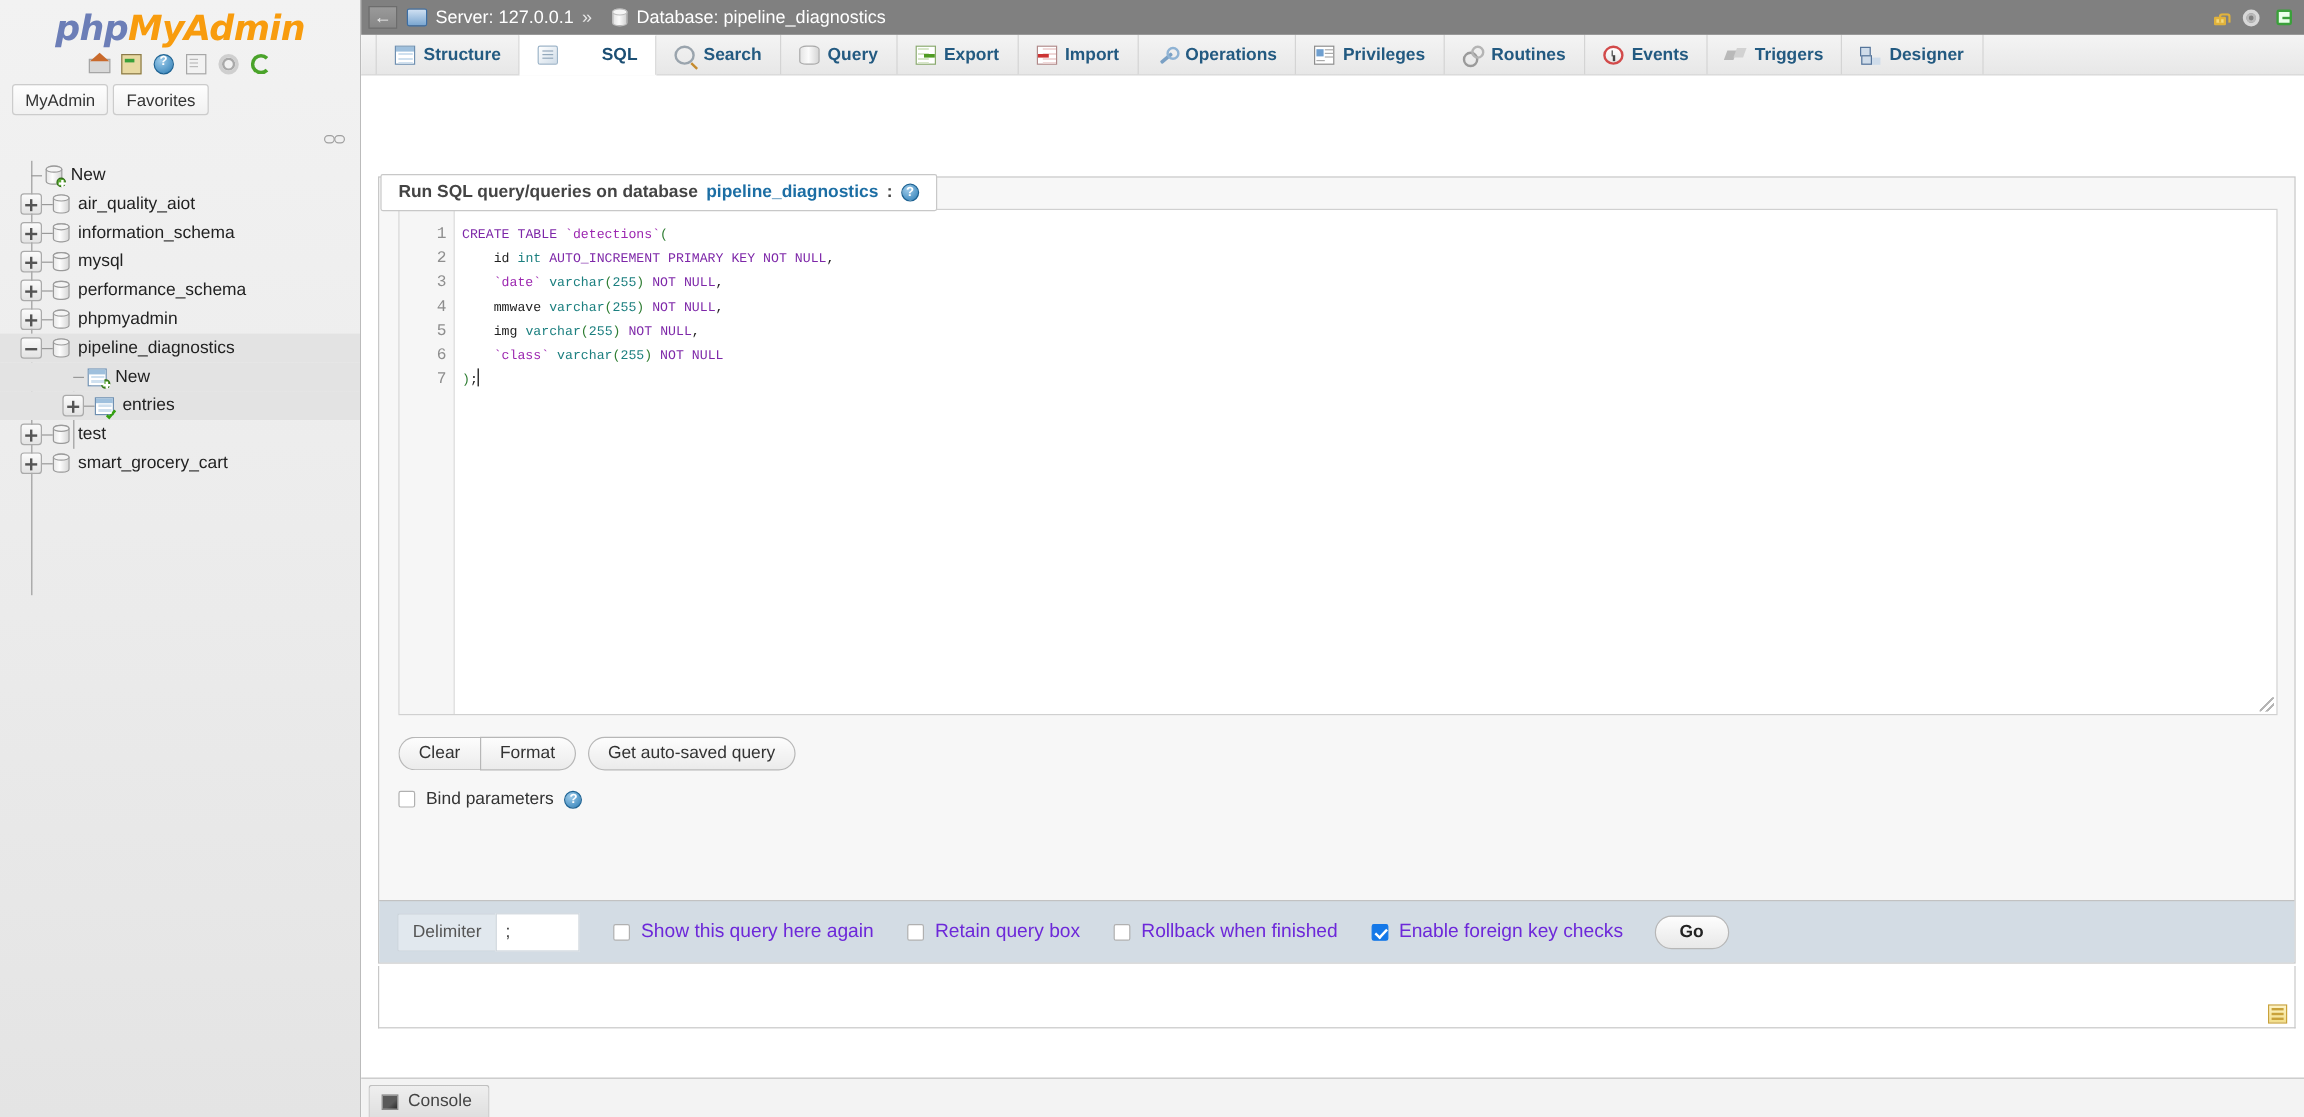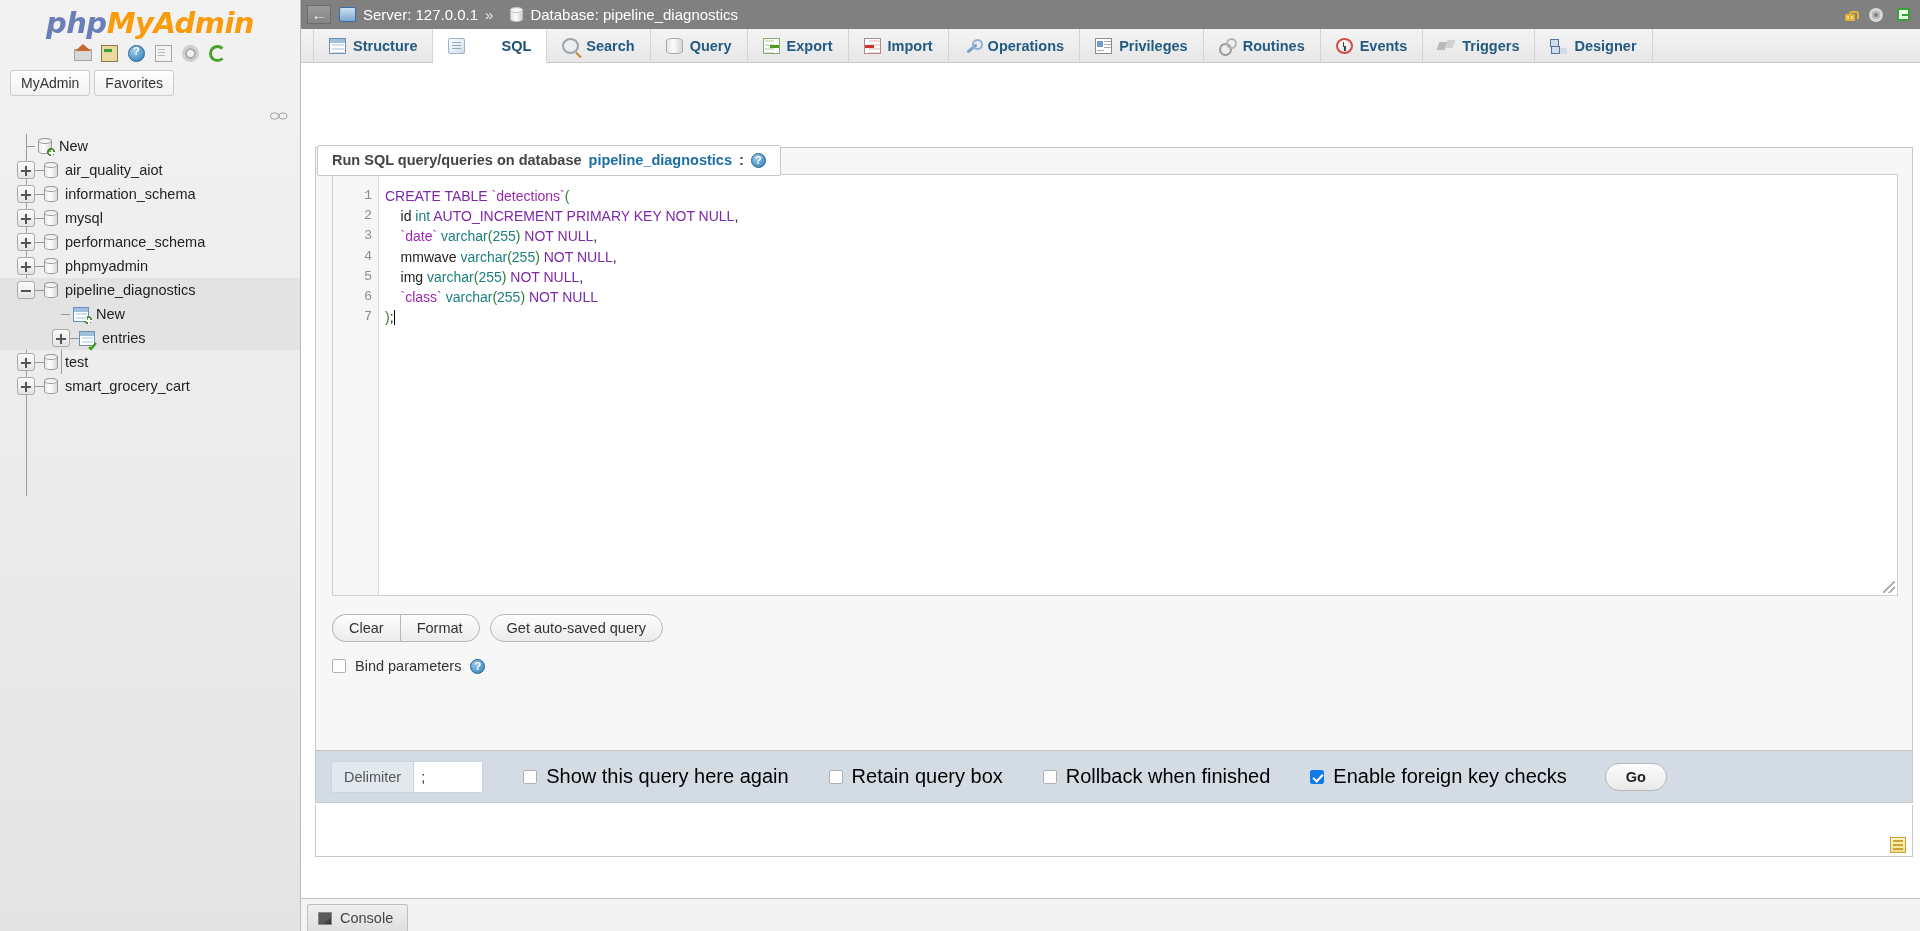--- a/index.html
+++ b/index.html
@@ -278,22 +278,22 @@
     padding-top: 11px;
     text-align: right;
   }
   #gutter .ln {
     font-family: "Liberation Mono", monospace;
     font-size: 13.5px; color: #8e8e8e;
     line-height: 20.2px; padding-right: 6px;
   }
   #code {
     flex: 1; padding: 11px 0 0 6px;
-    font-family: Liberation Sans, sans-serif;
-    font-size: 14px; line-height: 20.2px;
+    font-family: Liberation Mono, monospace;
+    font-size: 11px; line-height: 20.2px;
     white-space: pre;
     color: #222;
   }
   .k  { color: #7d26a8; }        
   .tn { color: #1b7f7f; }        
   .bt { color: #9c27b0; }        
   .pl { color: #2e7d32; }        
   .pn { color: #222; }
   .caret {
     display:inline-block; width:1px; height:15px; background:#000;
@@ -339,41 +339,41 @@
     width: 4px; height: 8px;
     border: solid #fff; border-width: 0 2px 2px 0;
     transform: rotate(43deg);
   }
   #bottombar {
     position: absolute; left: 0; right: 0; bottom: 0;
     height: 52px;
     background: #d3dce4;
     border-top: 1px solid #c2c2c2;
     display: flex; align-items: center;
-    padding-left: 15px; gap: 12px;
+    padding-left: 15px; gap: 0;
   }
   .delim-wrap { display: flex; align-items: center; }
   .delim-lbl {
     background: #e1e8ee; border: 1px solid #ccd4db; border-right: none;
     padding: 7px 12px; font-size: 14.5px; color: #555;
     border-radius: 2px 0 0 2px;
   }
   #delim-input {
     width: 70px; height: 32px;
     border: 1px solid #ccd4db;
     background: #fff;
     font-size: 14.5px; color: #333;
     padding: 0 7px;
     font-family: "Liberation Sans", sans-serif;
     outline: none;
   }
   .bb-item {
     display: flex; align-items: center; gap: 9px;
     margin-left: 28px;
-    font-size: 20px; color: #000000;
+    font-size: 16px; color: #6d28d9;
   }
   #gobtn {
     margin-left: 26px;
     border: 1px solid #b7b7b7;
     background: linear-gradient(to bottom,#fdfdfd,#e8e8e8);
     border-radius: 15px;
     padding: 5px 20px;
     font-size: 14.5px; font-weight: bold; color: #222;
     cursor: pointer;
   }

